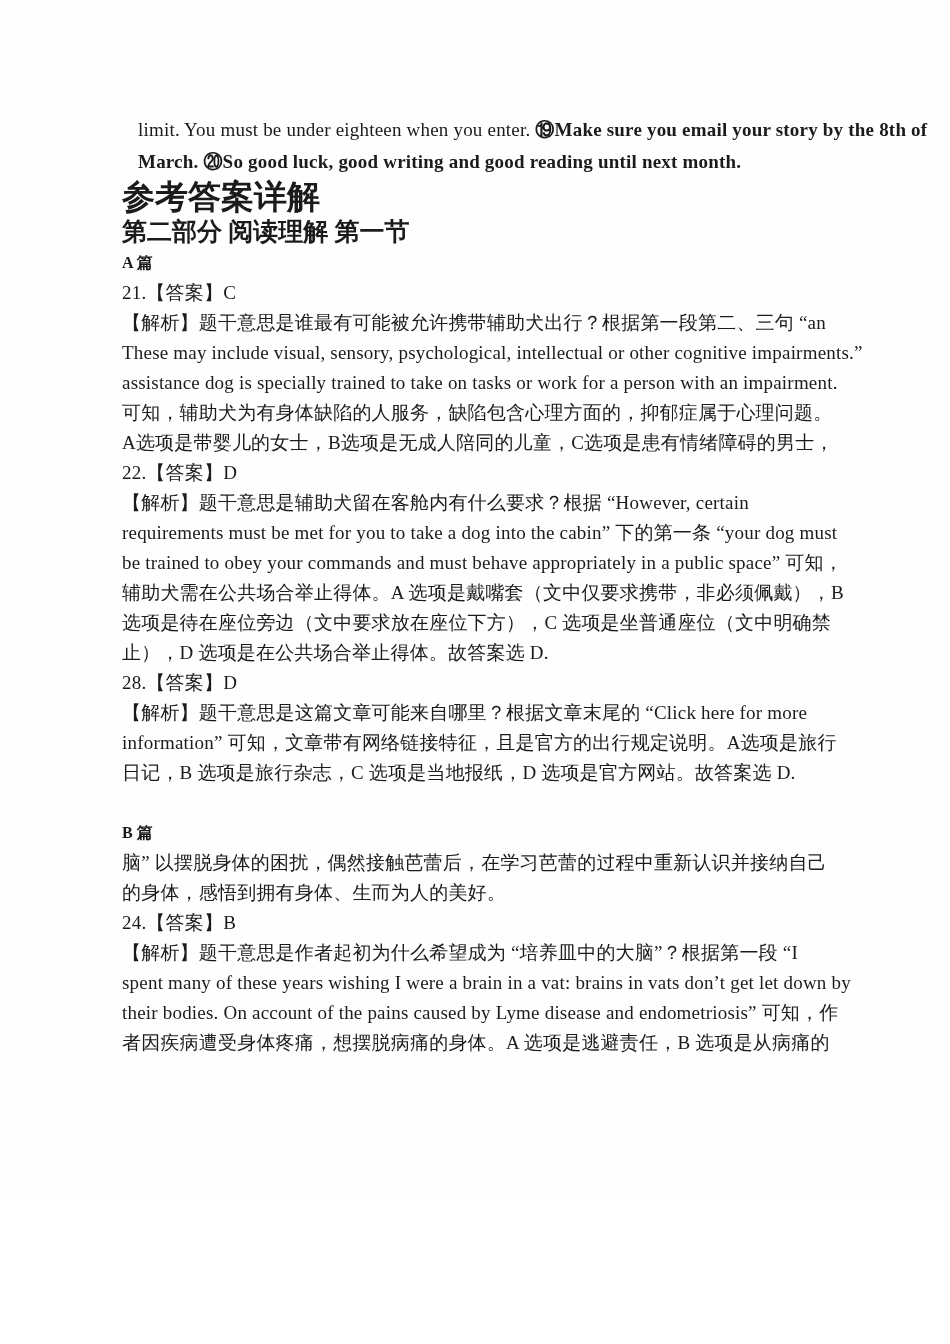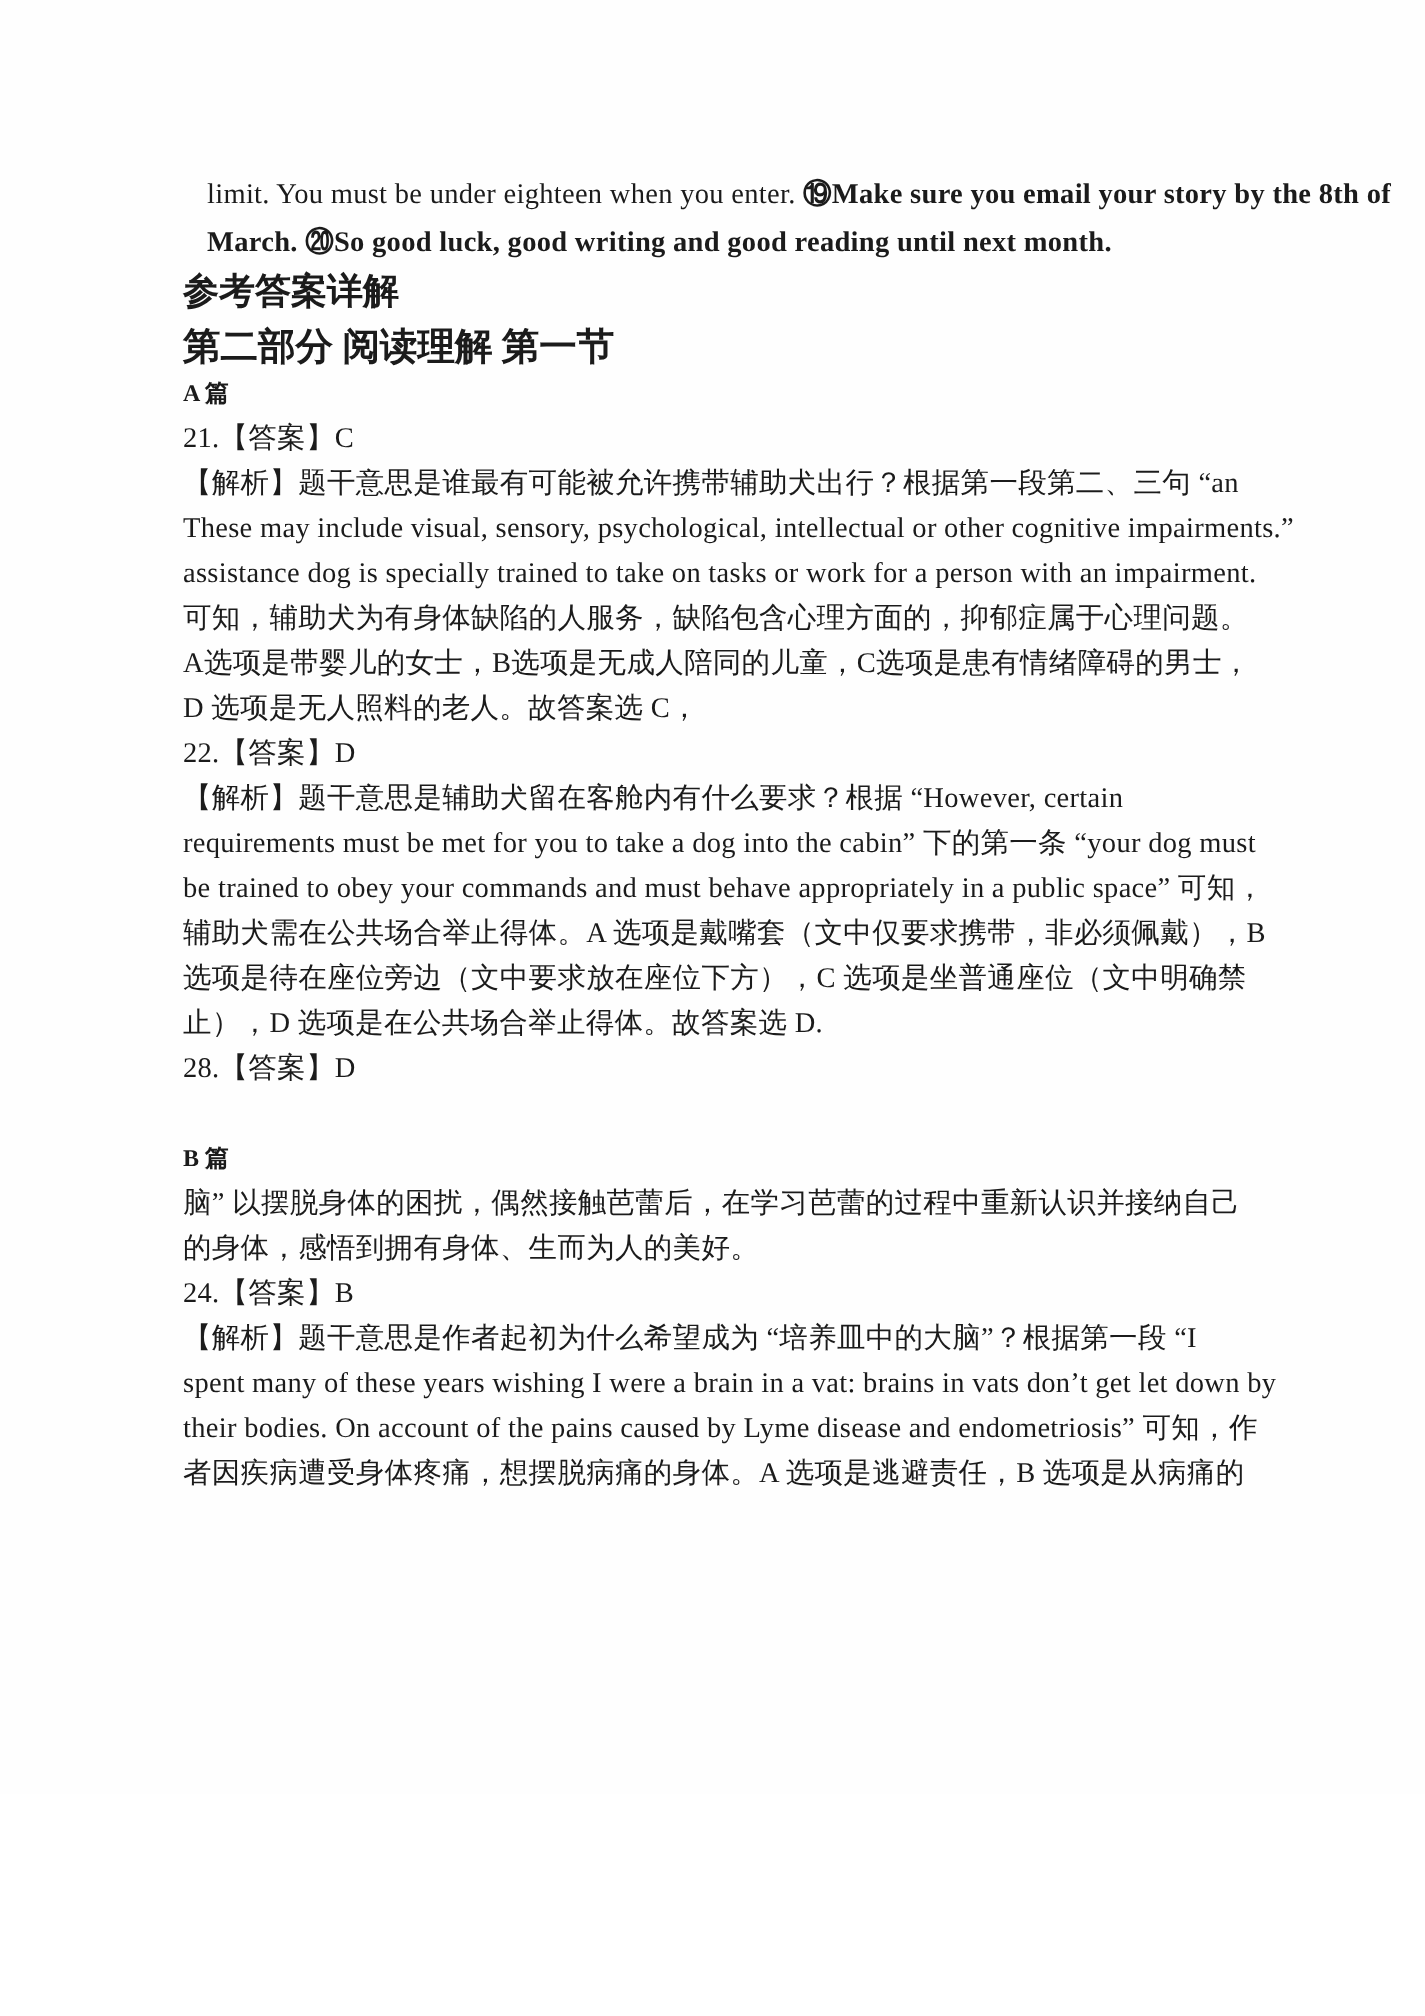--- a/index.html
+++ b/index.html
@@ -21,25 +21,24 @@
   .tl {
     font-size: 19px;
     line-height: 30px;
     white-space: nowrap;
     letter-spacing: 0.2px;
   }
   .intro { padding-left: 16px; }
   .intro .tl { line-height: 32px; }
   .b { font-weight: bold; }
   .h1 {
-    font-size: 24px;
+    font-size: 33px;
     font-weight: bold;
     line-height: 38px;
     white-space: nowrap;
-    font-family: Liberation Mono, monospace;
   }
   .h2 {
     font-size: 25px;
     font-weight: bold;
     line-height: 32px;
     white-space: nowrap;
   }
   .h3 {
     font-size: 16px;
     font-weight: bold;
@@ -74,34 +73,38 @@
 
     <div class="h3">A 篇</div>
 
     <div class="tl">21.【答案】C</div>
     <div>
         <div class="tl">【解析】题干意思是谁最有可能被允许携带辅助犬出行？根据第一段第二、三句 “an</div>
         <div class="tl">These may include visual, sensory, psychological, intellectual or other cognitive impairments.”</div>
         <div class="tl">assistance dog is specially trained to take on tasks or work for a person with an impairment.</div>
         <div class="tl">可知，辅助犬为有身体缺陷的人服务，缺陷包含心理方面的，抑郁症属于心理问题。</div>
         <div class="tl">A选项是带婴儿的女士，B选项是无成人陪同的儿童，C选项是患有情绪障碍的男士，</div>
-        <div class="tl">D 选项是无人照料的老人。故答案选 C，</div>
       </div>
 
     <div class="tl">22.【答案】D</div>
     <div>
         <div class="tl">【解析】题干意思是辅助犬留在客舱内有什么要求？根据 “However, certain</div>
         <div class="tl">requirements must be met for you to take a dog into the cabin” 下的第一条 “your dog must</div>
         <div class="tl">be trained to obey your commands and must behave appropriately in a public space” 可知，</div>
         <div class="tl">辅助犬需在公共场合举止得体。A 选项是戴嘴套（文中仅要求携带，非必须佩戴），B</div>
         <div class="tl">选项是待在座位旁边（文中要求放在座位下方），C 选项是坐普通座位（文中明确禁</div>
         <div class="tl">止），D 选项是在公共场合举止得体。故答案选 D.</div>
       </div>
 
     <div class="tl">28.【答案】D</div>
+    <div>
+        <div class="tl">【解析】题干意思是这篇文章可能来自哪里？根据文章末尾的 “Click here for more</div>
+        <div class="tl">information” 可知，文章带有网络链接特征，且是官方的出行规定说明。A选项是旅行</div>
+        <div class="tl">日记，B 选项是旅行杂志，C 选项是当地报纸，D 选项是官方网站。故答案选 D.</div>
+      </div>
 
     <div class="gap"></div>
 
     <div class="h3">B 篇</div>
     <div>
         <div class="tl">脑” 以摆脱身体的困扰，偶然接触芭蕾后，在学习芭蕾的过程中重新认识并接纳自己</div>
         <div class="tl">的身体，感悟到拥有身体、生而为人的美好。</div>
       </div>
 
     <div class="tl">24.【答案】B</div>

